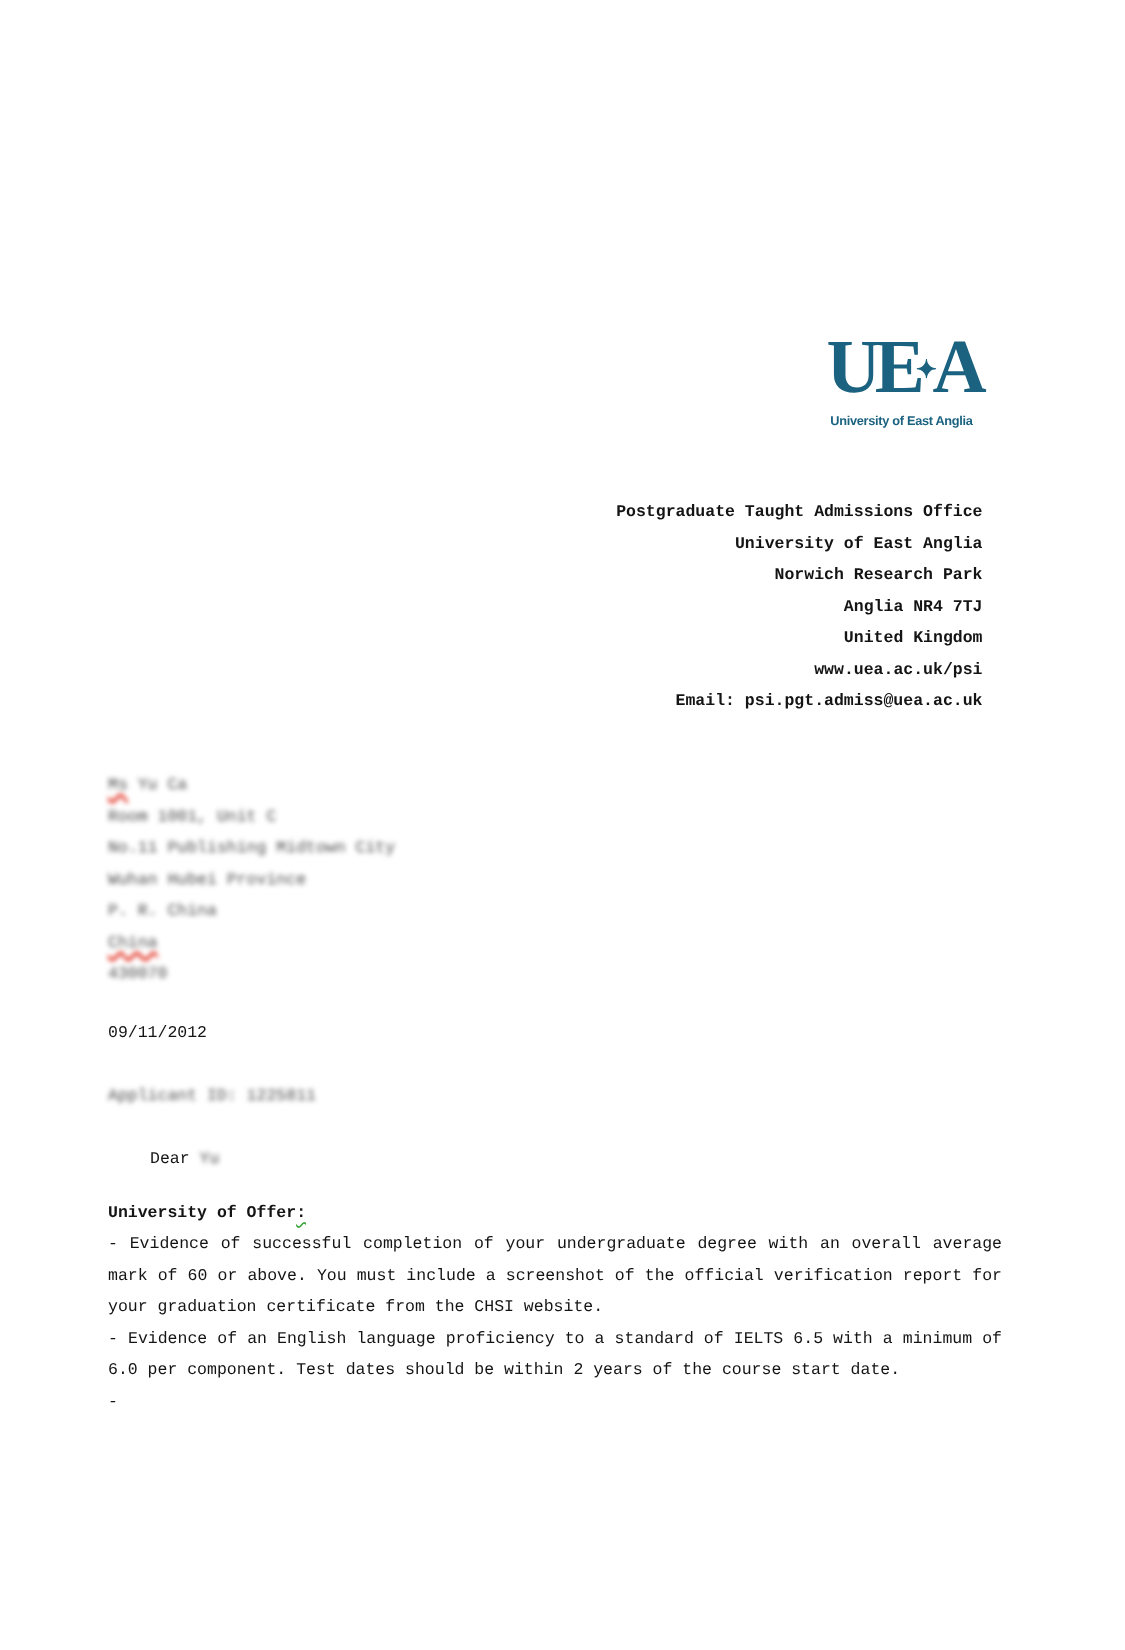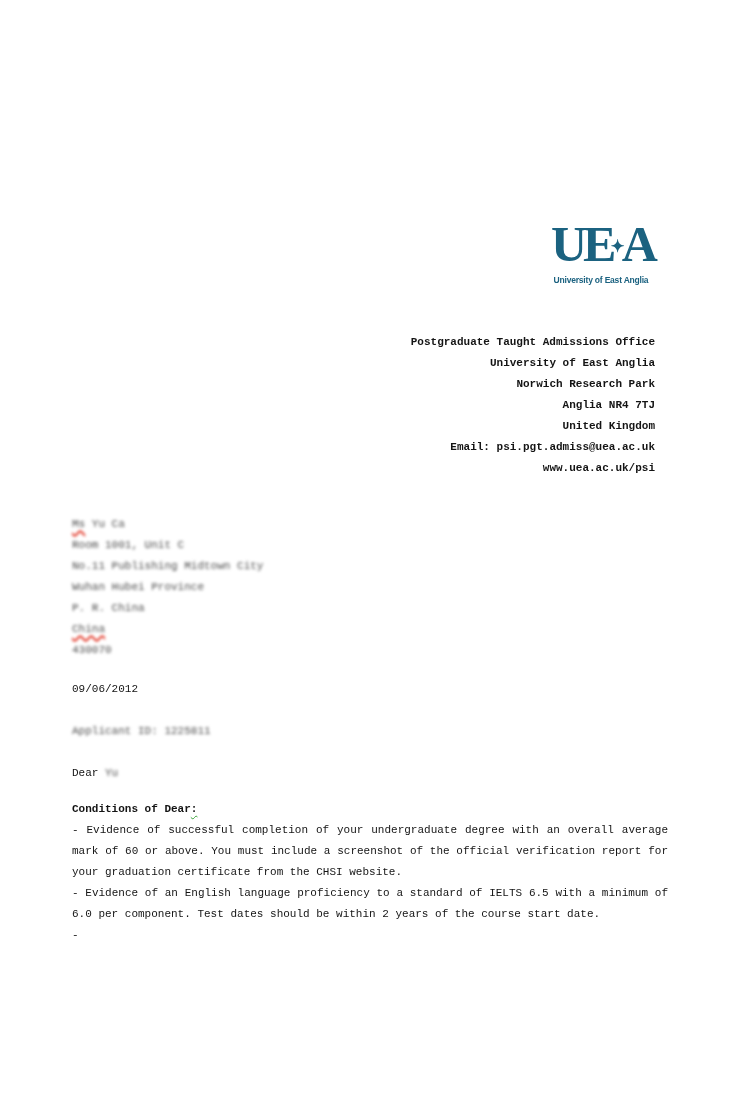--- a/index.html
+++ b/index.html
@@ -43,21 +43,21 @@
     text-decoration-color:#e03020;text-decoration-thickness:1.5px;
     text-underline-offset:3px;
   }
   .sq-green{
     text-decoration-line:underline;text-decoration-style:wavy;
     text-decoration-color:#3aa33a;text-decoration-thickness:1px;
     text-underline-offset:3px;
   }
   .date-line{margin-top:18px;}
   .applicant-line{margin-top:21px;}
-  .salutation-line{margin-top:21px;}
+  .salutation-line{margin-top:21px;margin-left:28px;}
   .offer-paragraph{margin-top:21px;text-align:justify;}
   .conditions{margin-top:15px;}
   .conditions-heading{font-weight:bold;}
   .condition-item{text-align:justify;}
 </style>
 </head>
 <body>
 
 <div class="page">
 
@@ -65,44 +65,44 @@
     <div class="logo-letters"><span class="lg">U</span><span class="lg">E</span><span class="logo-star">✦</span><span class="lg">A</span></div>
     <div class="logo-tagline">University of East Anglia</div>
   </div>
 
   <div class="letterhead">
     <div>Postgraduate Taught Admissions Office</div>
     <div>University of East Anglia</div>
     <div>Norwich Research Park</div>
     <div>Anglia NR4 7TJ</div>
     <div>United Kingdom</div>
+    <div>www.uea.ac.uk/psi</div>
     <div>Email: psi.pgt.admiss@uea.ac.uk</div>
-    <div>www.uea.ac.uk/psi</div>
   </div>
 
   <div class="content">
 
     <div class="recipient redacted">
       <div><span class="sq-red">Ms</span><span> Yu Ca</span></div>
       <div>Room 1001, Unit C</div>
       <div>No.11 Publishing Midtown City</div>
       <div>Wuhan Hubei Province</div>
       <div>P. R. China</div>
       <div><span class="sq-red">China</span></div>
       <div>430070</div>
     </div>
 
-    <div class="date-line">09/06/2012</div>
+    <div class="date-line">09/11/2012</div>
 
     <div class="applicant-line redacted">Applicant ID: 1225811</div>
 
     <div class="salutation-line"><span>Dear </span><span class="redacted">Yu</span></div>
 
 
     <div class="conditions">
-      <div class="conditions-heading"><span>Conditions of Dear</span><span class="sq-green">:</span></div>
+      <div class="conditions-heading"><span>University of Offer</span><span class="sq-green">:</span></div>
       <div class="condition-item">- Evidence of successful completion of your undergraduate degree with an overall average mark of 60 or above. You must include a screenshot of the official verification report for your graduation certificate from the CHSI website.</div>
       <div class="condition-item">- Evidence of an English language proficiency to a standard of IELTS 6.5 with a minimum of 6.0 per component. Test dates should be within 2 years of the course start date.</div>
       <div class="condition-item">-</div>
     </div>
 
   </div>
 </div>
 
 </body></html>

